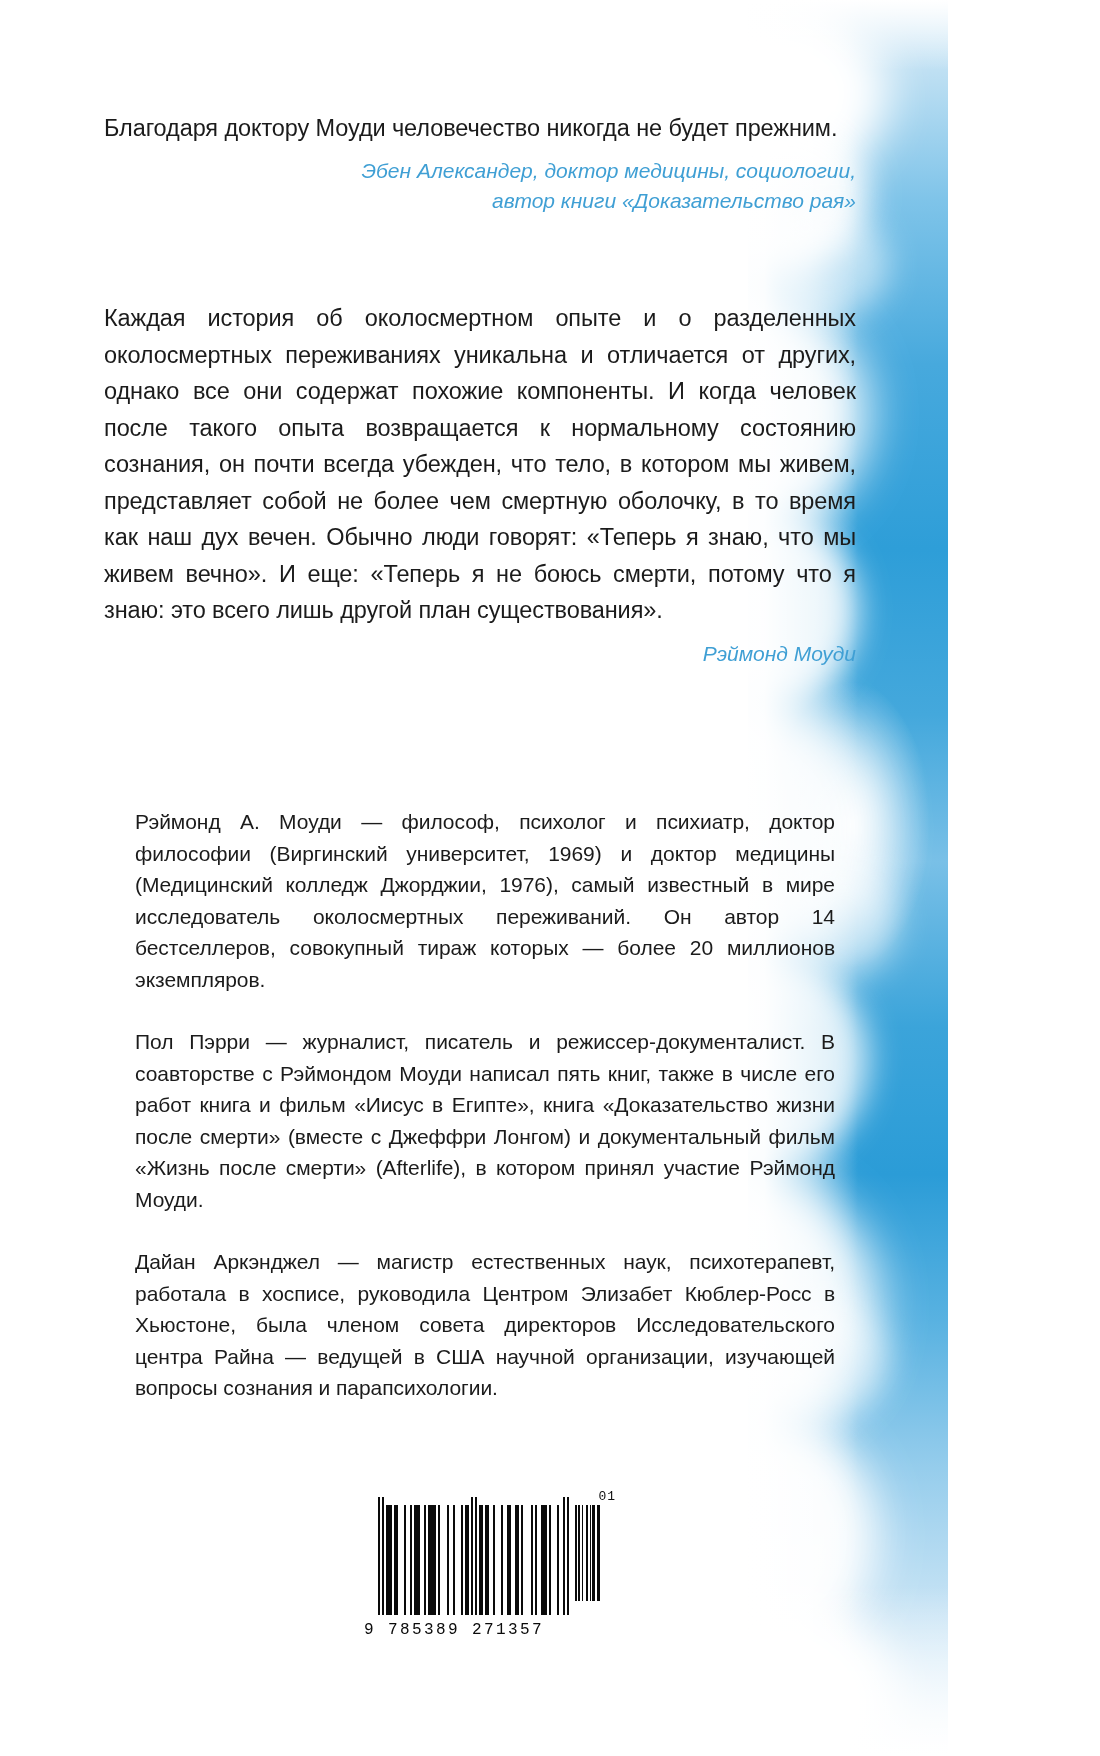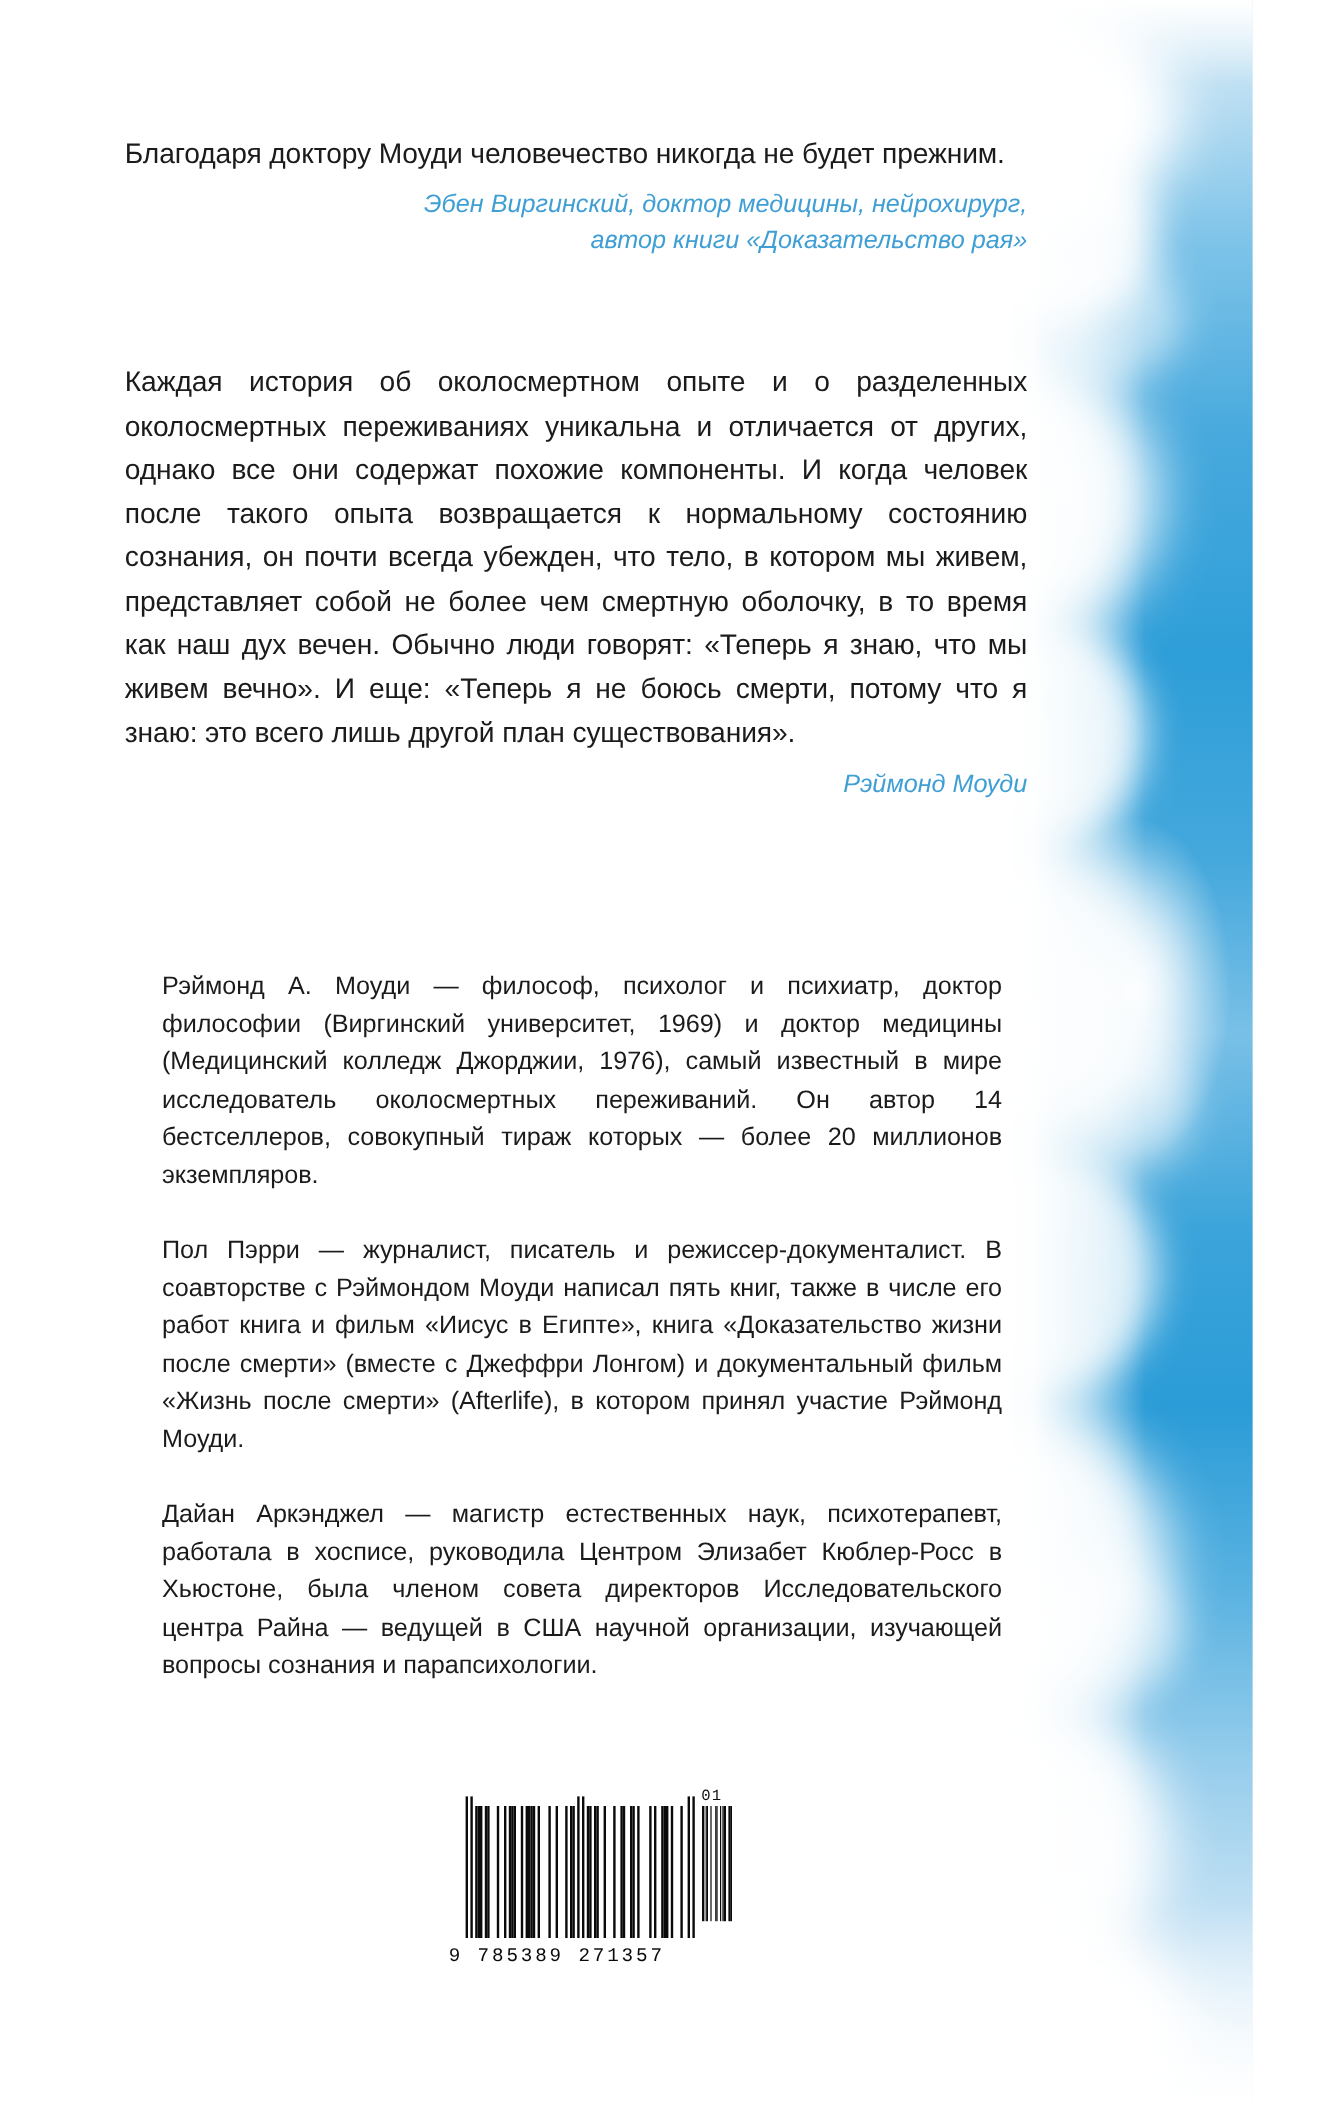--- a/index.html
+++ b/index.html
@@ -6,21 +6,21 @@
     margin: 0;
     padding: 0;
     background: #ffffff;
   }
   body {
     font-family: "Liberation Sans", sans-serif;
   }
 
   .page {
     position: relative;
-    width: 1044px;
+    width: 948px;
     height: 1756px;
     background: #ffffff;
     overflow: hidden;
   }
 
   
   .sky-strip {
     position: absolute;
     top: 0;
     right: 0;
@@ -160,24 +160,25 @@
     color: #1b1b1b;
     text-align: justify;
     text-justify: inter-word;
     letter-spacing: -0.05px;
   }
   .bio + .bio { margin-top: 31px; }
 
   
   .barcode-area {
     position: absolute;
-    left: 388px;
+    left: 378px;
     top: 1489px;
     width: 220px;
     height: 190px;
+    padding-left: 24px;
   }
   .barcode-addon-label {
     position: absolute;
     right: 6px;
     top: 0px;
     font-size: 13px;
     color: #111;
     font-family: "Liberation Mono", monospace;
     letter-spacing: 1px;
   }
@@ -248,21 +249,21 @@
     <div class="sky-fade-bottom"></div>
   </div>
 
   <div class="content">
 
     <div class="quotes-block">
 
       <div>
         <div class="quote-line">Благодаря доктору Моуди человечество никогда не будет прежним.</div>
         <div class="attribution">
-          <div>Эбен Виргинский, доктор медицины, нейрохирург,</div>
+          <div>Эбен Александер, доктор медицины, социологии,</div>
           <div>автор книги «Доказательство рая»</div>
         </div>
       </div>
 
       <div class="gap-1"></div>
 
 
       <div class="body-quote">Каждая история об околосмертном опыте и о разделенных околосмертных переживаниях уникальна и отличается от других, однако все они содержат похожие компоненты. И когда человек после такого опыта возвращается к нормальному состоянию сознания, он почти всегда убежден, что тело, в котором мы живем, представляет собой не более чем смертную оболочку, в то время как наш дух вечен. Обычно люди говорят: «Теперь я знаю, что мы живем вечно». И еще: «Теперь я не боюсь смерти, потому что я знаю: это всего лишь другой план существования».</div>
       <div class="signature">Рэймонд Моуди</div>
     </div>

